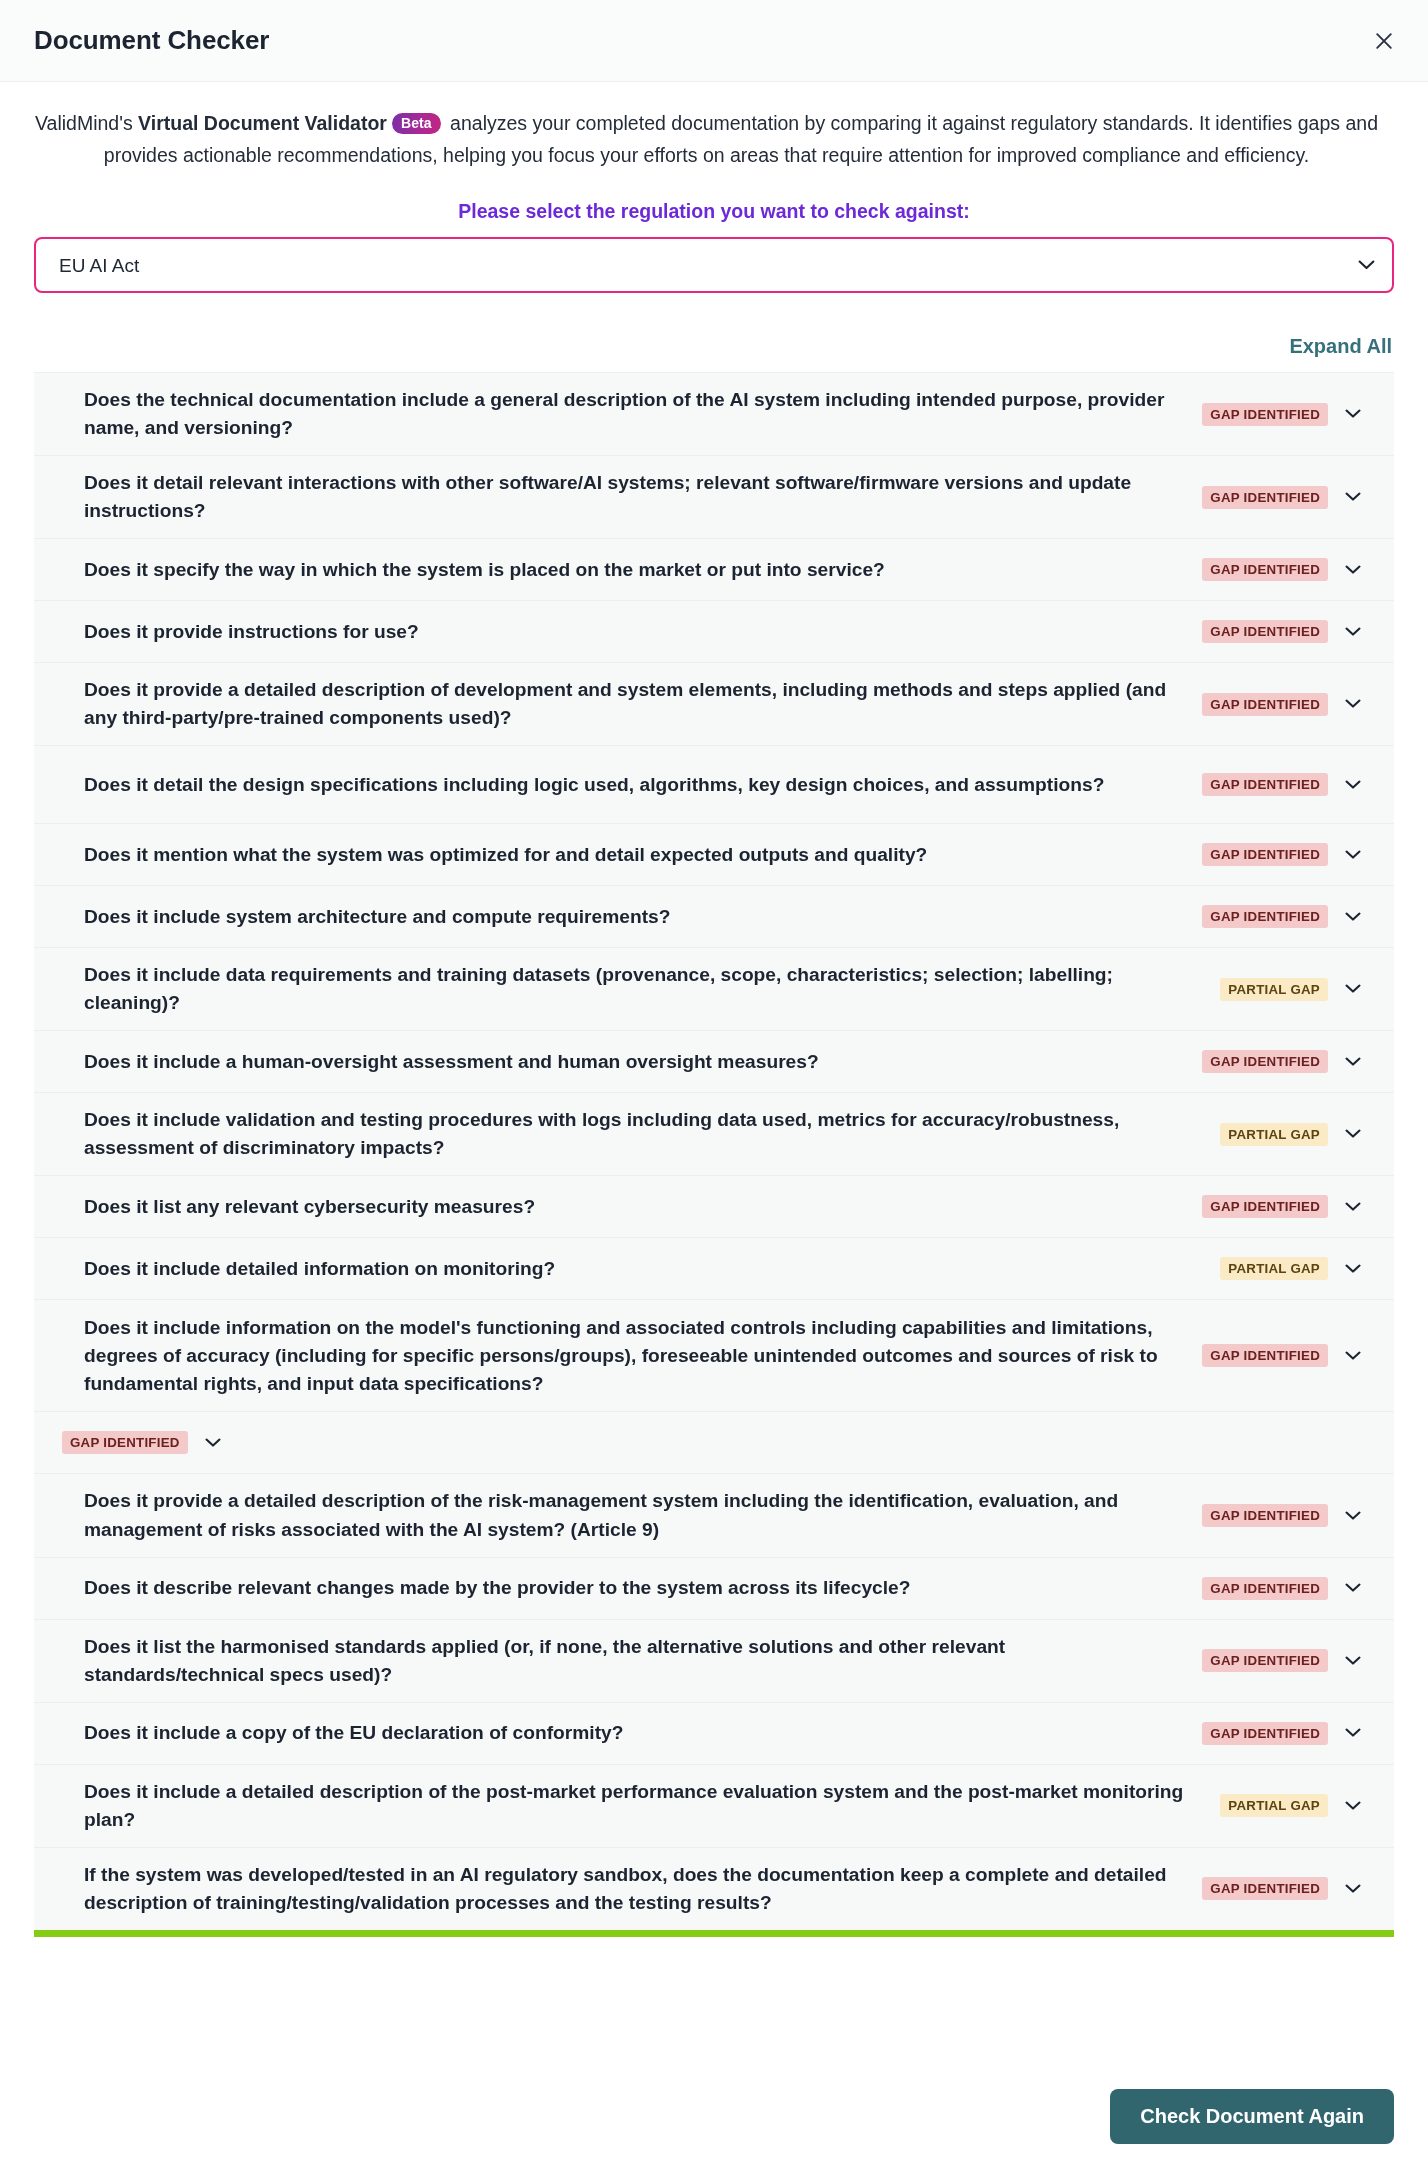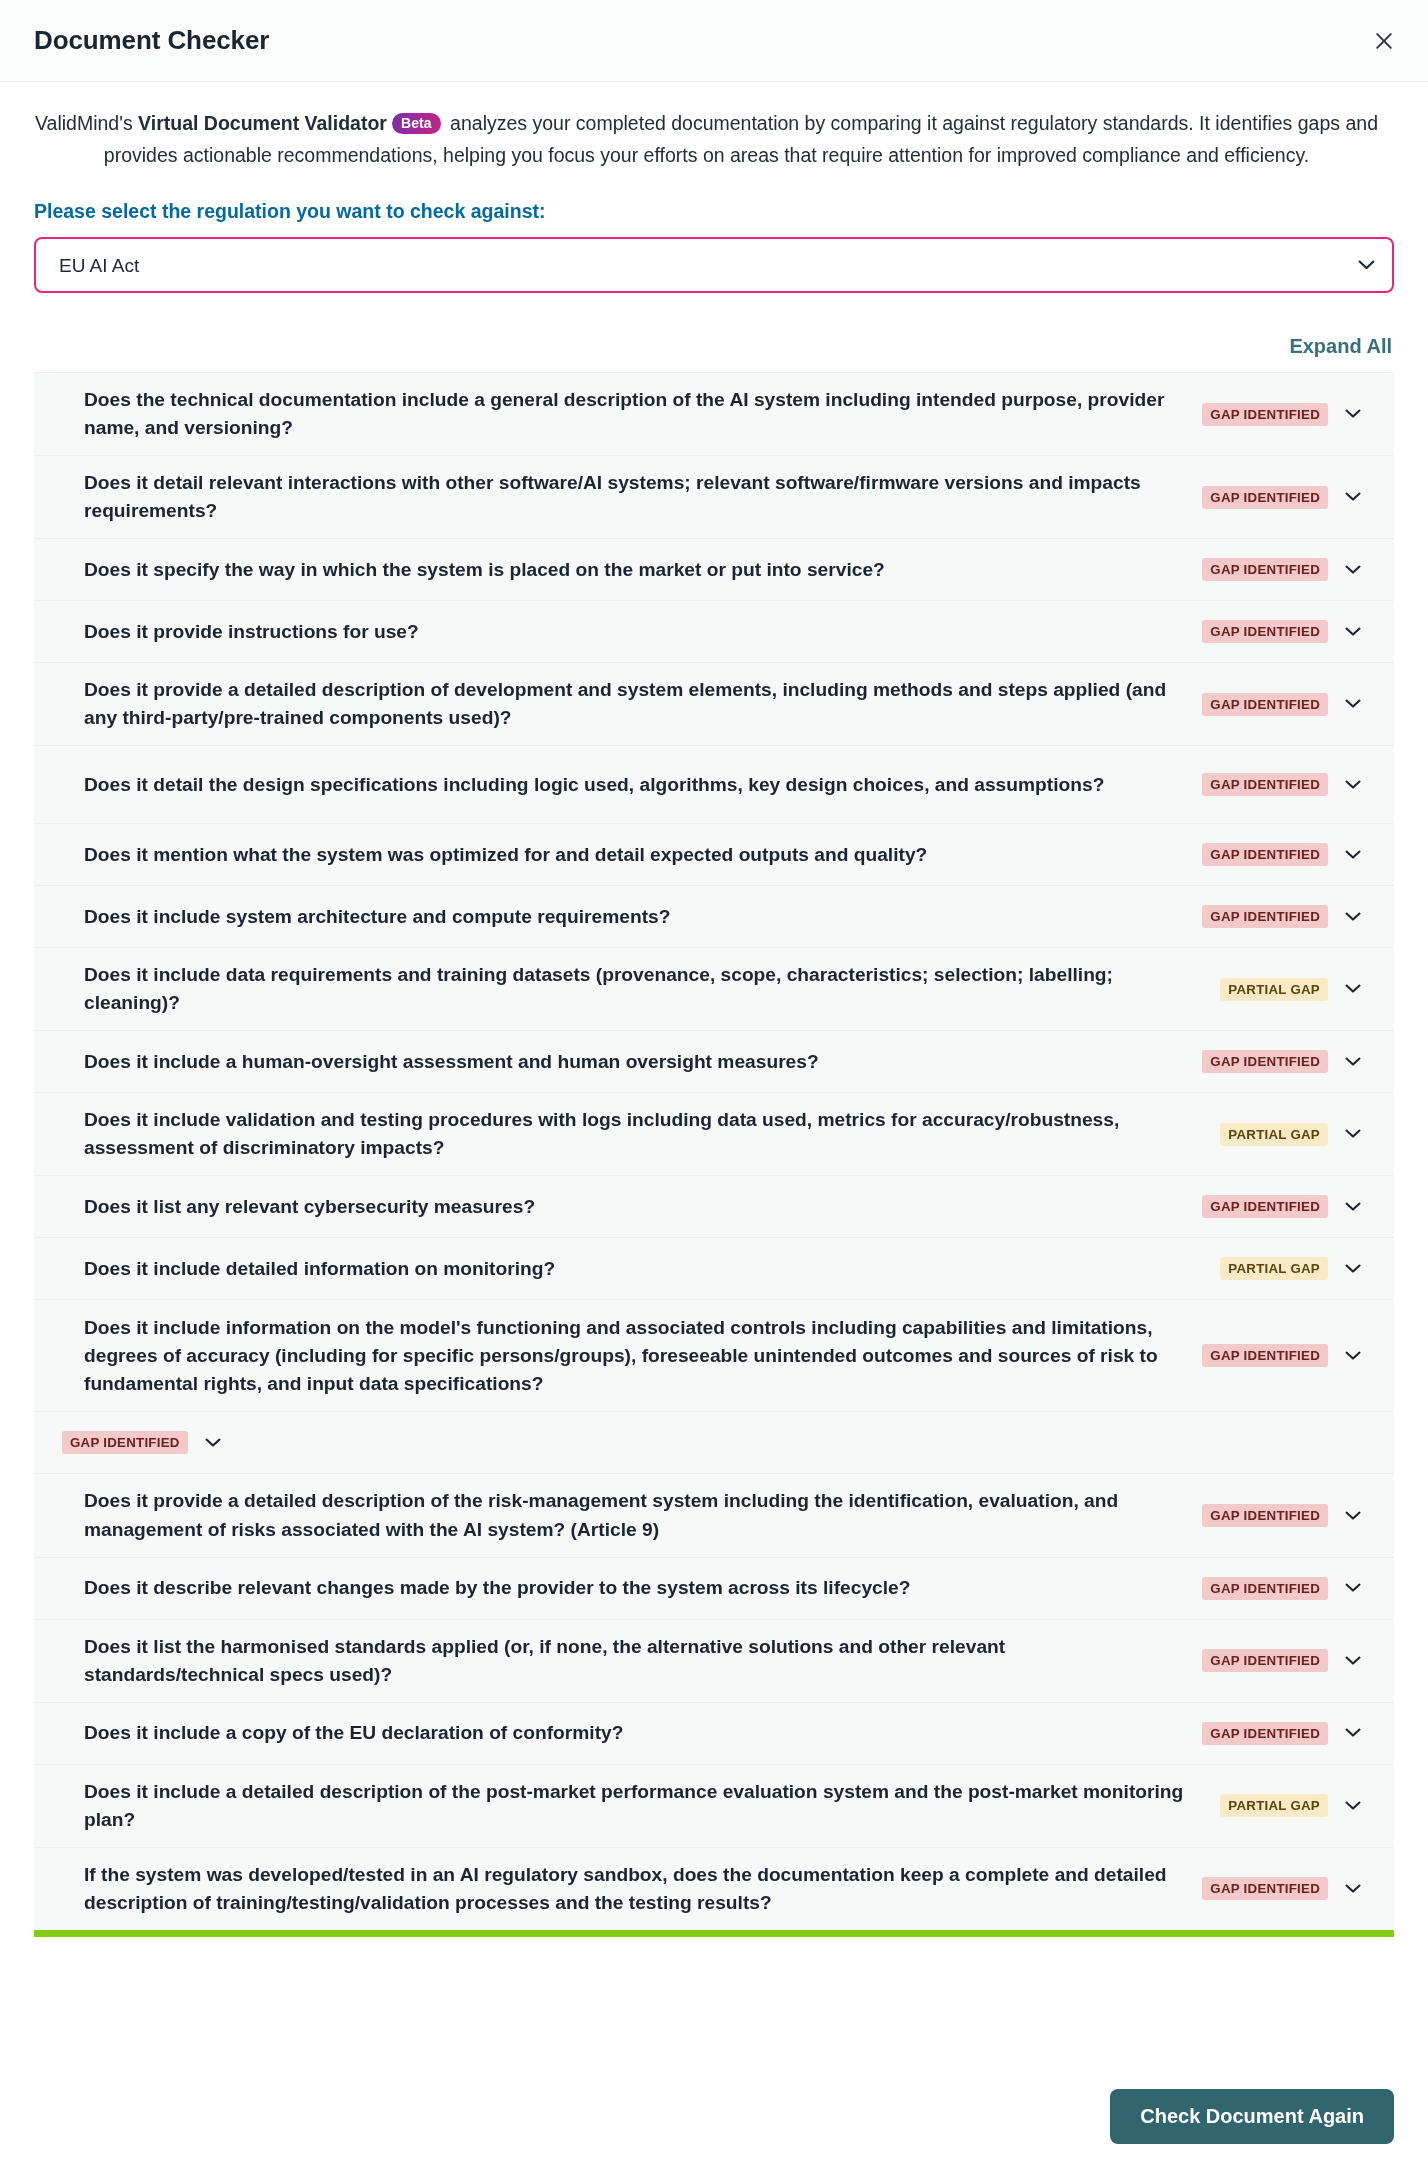--- a/index.html
+++ b/index.html
@@ -89,22 +89,23 @@
     color: #ffffff;
     font-size: 14px;
     font-weight: 700;
     line-height: 1.15;
     letter-spacing: 0.1px;
   }
 
   .select-label {
     font-size: 19.5px;
     font-weight: 700;
-    color: #0369a1;
+    color: #6d28d9;
     margin: 29px 0 14px 0;
+    text-align: center;
   }
 
   .select-wrap {
     position: relative;
     width: 100%;
   }
   .reg-select {
     width: 100%;
     height: 56px;
     border: 2px solid #e8257f;
@@ -262,21 +263,21 @@
         <div class="check-row two-line">
           <div class="q-text">Does the technical documentation include a general description of the AI system including intended purpose, provider name, and versioning?</div>
           <div class="status-badge gap" style="background: rgb(243, 201, 201); color: rgb(108, 32, 32);">GAP IDENTIFIED</div>
           <span class="row-chevron">
             <svg width="16" height="10" viewBox="0 0 16 10" fill="none" aria-hidden="true">
               <path d="M1.5 1.6 L8 7.6 L14.5 1.6" stroke="#1b2430" stroke-width="2.1" stroke-linecap="round" stroke-linejoin="round"></path>
             </svg>
           </span>
         </div>
         <div class="check-row two-line">
-          <div class="q-text">Does it detail relevant interactions with other software/AI systems; relevant software/firmware versions and impacts requirements?</div>
+          <div class="q-text">Does it detail relevant interactions with other software/AI systems; relevant software/firmware versions and update instructions?</div>
           <div class="status-badge gap" style="background: rgb(243, 201, 201); color: rgb(108, 32, 32);">GAP IDENTIFIED</div>
           <span class="row-chevron">
             <svg width="16" height="10" viewBox="0 0 16 10" fill="none" aria-hidden="true">
               <path d="M1.5 1.6 L8 7.6 L14.5 1.6" stroke="#1b2430" stroke-width="2.1" stroke-linecap="round" stroke-linejoin="round"></path>
             </svg>
           </span>
         </div>
         <div class="check-row">
           <div class="q-text">Does it specify the way in which the system is placed on the market or put into service?</div>
           <div class="status-badge gap" style="background: rgb(243, 201, 201); color: rgb(108, 32, 32);">GAP IDENTIFIED</div>

